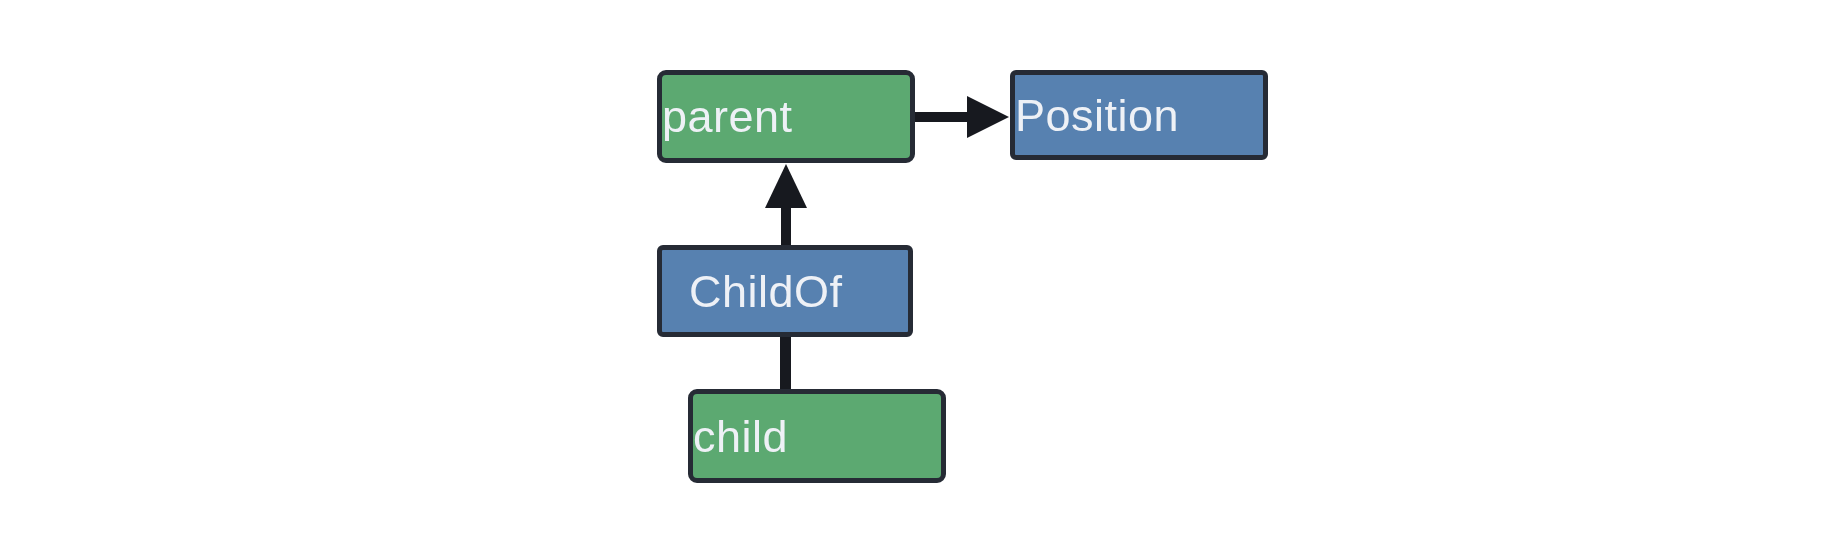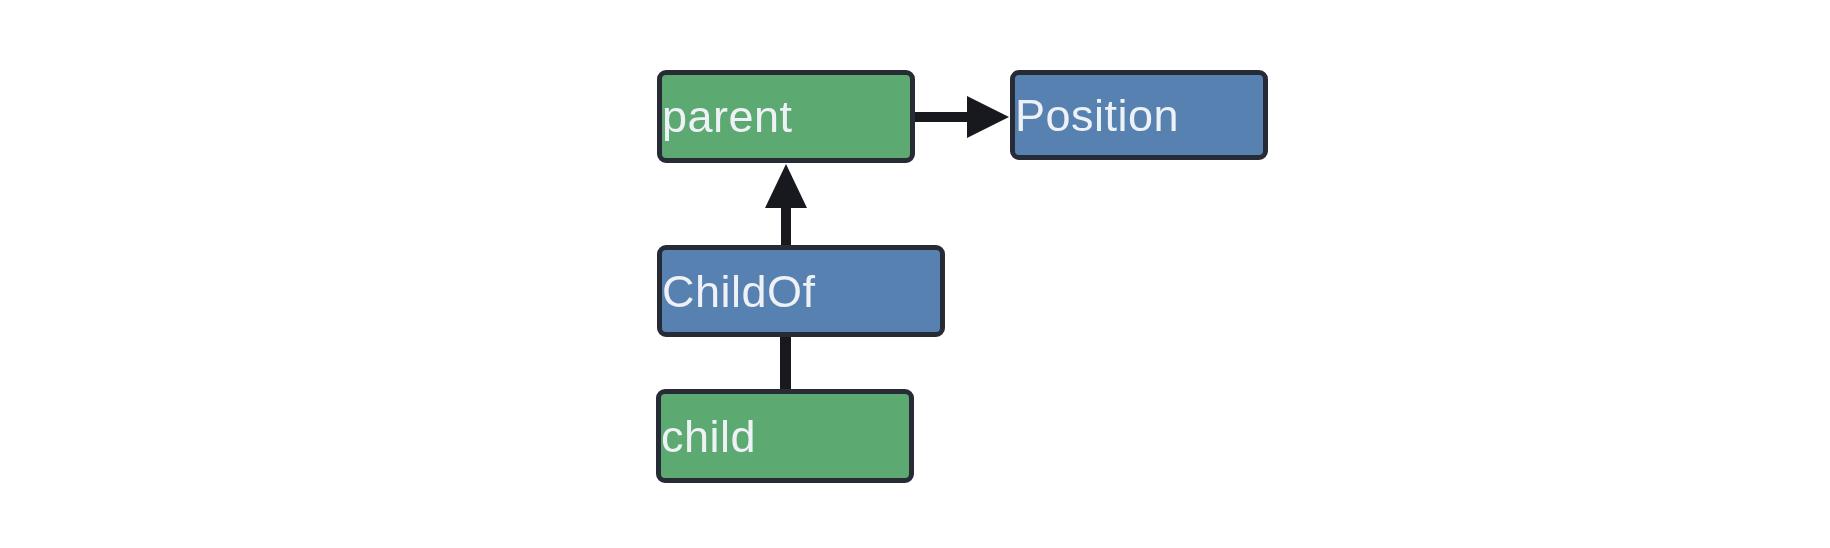--- a/index.html
+++ b/index.html
@@ -33,26 +33,26 @@
     border-radius: 9px;
     display: flex;
     align-items: center;
     justify-content: flex-start;
     color: var(--text, #eef1f6);
     font-size: 45px;
     line-height: 1;
     letter-spacing: 0.5px;
   }
   .node-entity { background: var(--entity-fill, #5ca971); }
-  .node-component { background: var(--component-fill, #5781b0); }
+  .node-component { background: var(--component-fill, #5781b0); border-radius: 6px; }
 
   .node-parent   { left: 657px;  top: 70px;  width: 258px; height: 93px; }
   .node-position { left: 1010px; top: 70px;  width: 258px; height: 90px; }
-  .node-childof  { left: 657px;  top: 245px; width: 288px; height: 92px; }
-  .node-child    { left: 656px;  top: 389px; width: 258px; height: 94px; }
+  .node-childof  { left: 657px;  top: 245px; width: 256px; height: 92px; padding-left: 27px; }
+  .node-child    { left: 688px;  top: 389px; width: 258px; height: 94px; }
 </style>
 </head>
 <body>
 
 <div class="canvas">
 
   <svg class="edges" viewBox="0 0 1830 548" xmlns="http://www.w3.org/2000/svg">
 
     <g>
       <rect x="913" y="112" width="56" height="10"></rect>

